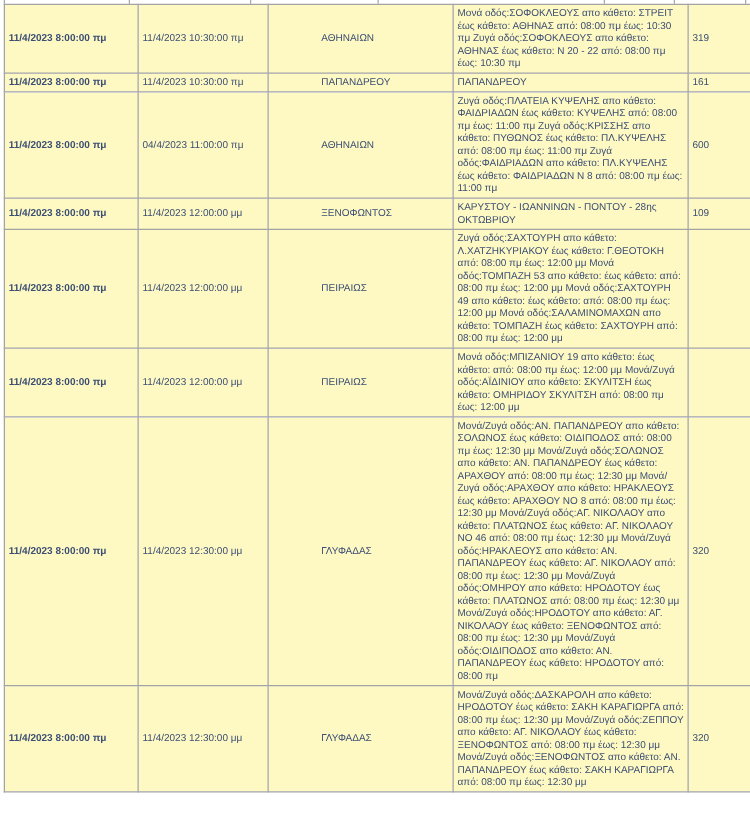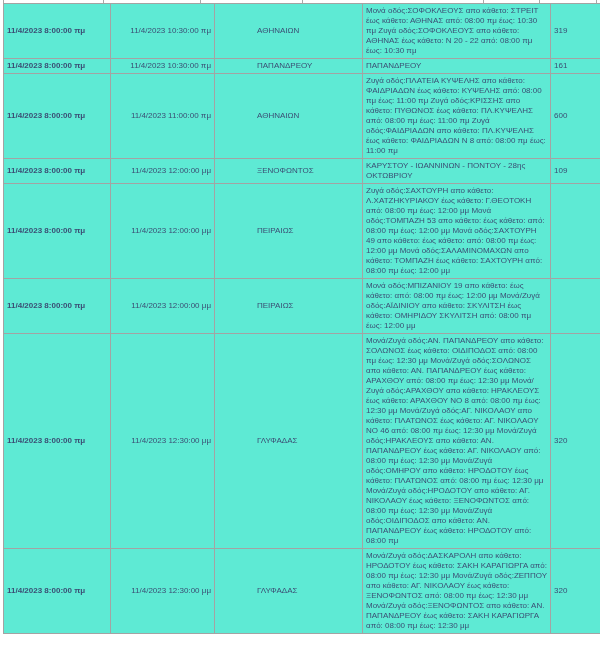--- a/index.html
+++ b/index.html
@@ -36,24 +36,24 @@
     font-family: "Liberation Sans", sans-serif;
     font-size: 8px;
     line-height: 10px;
   }
   .outage-table td {
     border: 1px solid #a3a3a3;
     padding: 2px 3px;
     vertical-align: middle;
     overflow: hidden;
     word-wrap: break-word;
-    background: #5eead4;
+    background: #fef9c3;
   }
   td.c-start    { width: 100px; white-space: nowrap; font-weight: bold; }
-  td.c-end      { width: 97px;  white-space: nowrap; text-align: right; }
+  td.c-end      { width: 97px;  white-space: nowrap; }
   td.c-muni     { width: 102px; padding-left: 42px; }
   td.c-details  { width: 181px; }
   td.c-number   { width: 56px; }
   td.c-category { width: 58px; }
 </style>
 </head>
 <body>
 
 <div class="stage">
 
@@ -81,21 +81,21 @@
         <td class="c-start">11/4/2023 8:00:00 πμ</td>
         <td class="c-end">11/4/2023 10:30:00 πμ</td>
         <td class="c-muni">ΠΑΠΑΝΔΡΕΟΥ</td>
         <td class="c-details">ΠΑΠΑΝΔΡΕΟΥ</td>
         <td class="c-number">161</td>
         <td class="c-category">Κατασκευές</td>
       </tr>
 
       <tr>
         <td class="c-start">11/4/2023 8:00:00 πμ</td>
-        <td class="c-end">11/4/2023 11:00:00 πμ</td>
+        <td class="c-end">04/4/2023 11:00:00 πμ</td>
         <td class="c-muni">ΑΘΗΝΑΙΩΝ</td>
         <td class="c-details">Ζυγά οδός:ΠΛΑΤΕΙΑ ΚΥΨΕΛΗΣ απο κάθετο: ΦΑΙΔΡΙΑΔΩΝ έως κάθετο: ΚΥΨΕΛΗΣ από: 08:00 πμ έως: 11:00 πμ Ζυγά οδός:ΚΡΙΣΣΗΣ απο κάθετο: ΠΥΘΩΝΟΣ έως κάθετο: ΠΛ.ΚΥΨΕΛΗΣ από: 08:00 πμ έως: 11:00 πμ Ζυγά οδός:ΦΑΙΔΡΙΑΔΩΝ απο κάθετο: ΠΛ.ΚΥΨΕΛΗΣ έως κάθετο: ΦΑΙΔΡΙΑΔΩΝ Ν 8 από: 08:00 πμ έως: 11:00 πμ</td>
         <td class="c-number">600</td>
         <td class="c-category">Λειτουργία</td>
       </tr>
 
       <tr>
         <td class="c-start">11/4/2023 8:00:00 πμ</td>
         <td class="c-end">11/4/2023 12:00:00 μμ</td>
         <td class="c-muni">ΞΕΝΟΦΩΝΤΟΣ</td>

